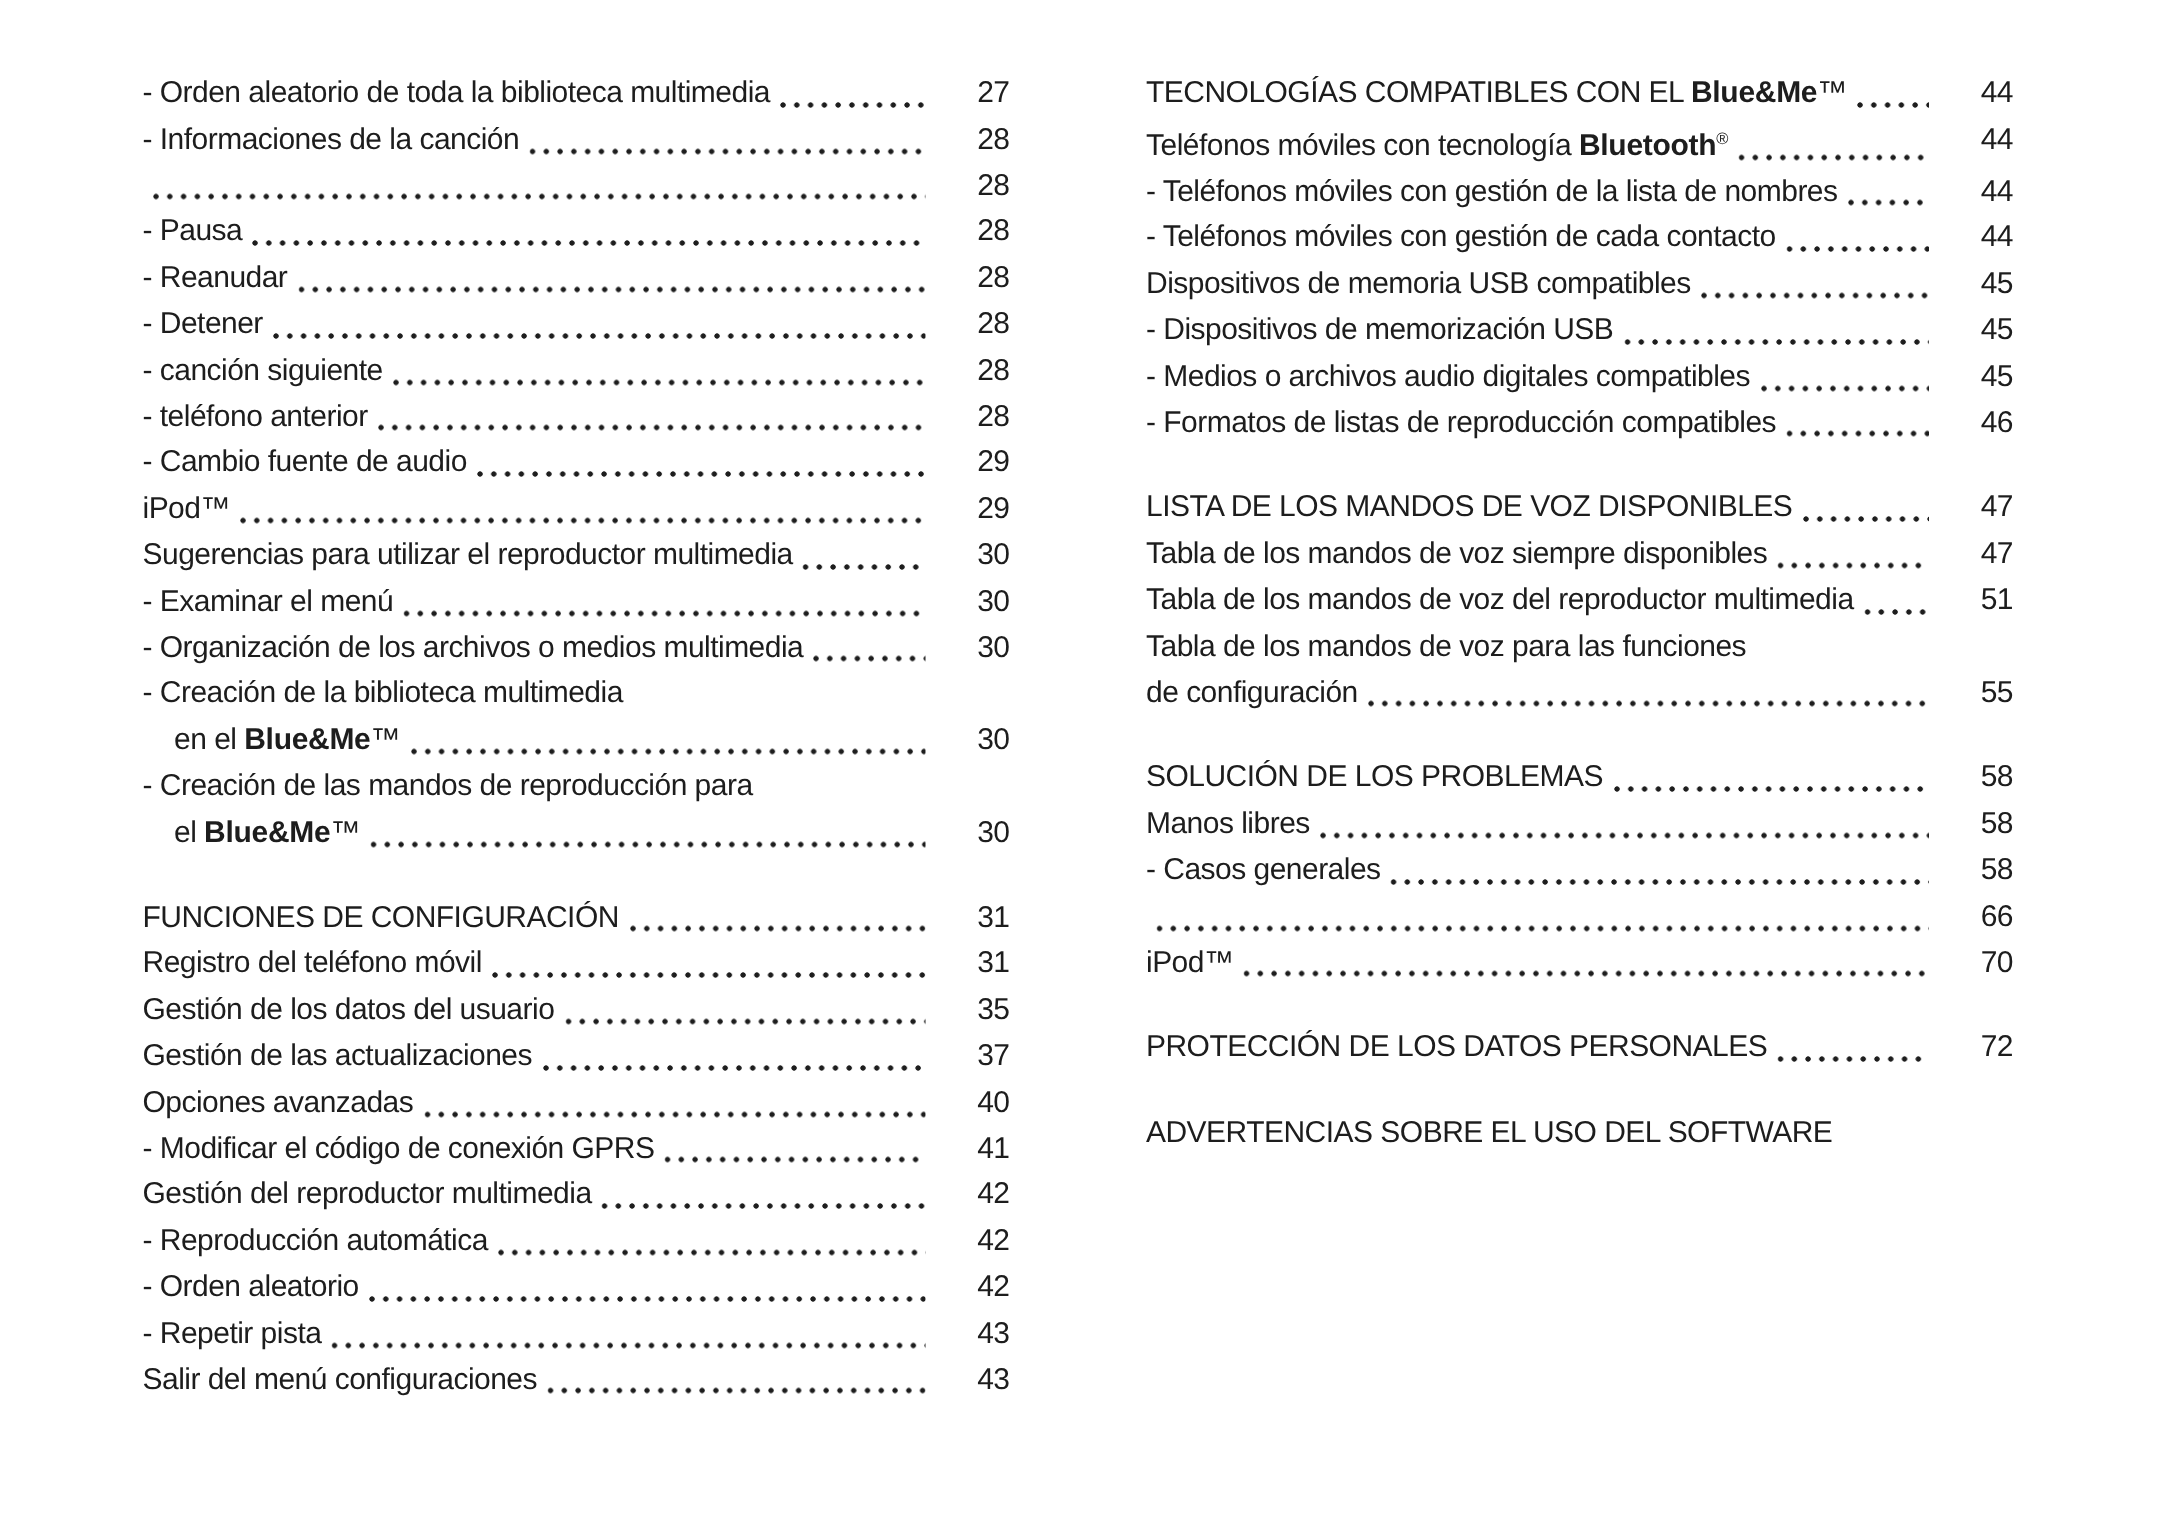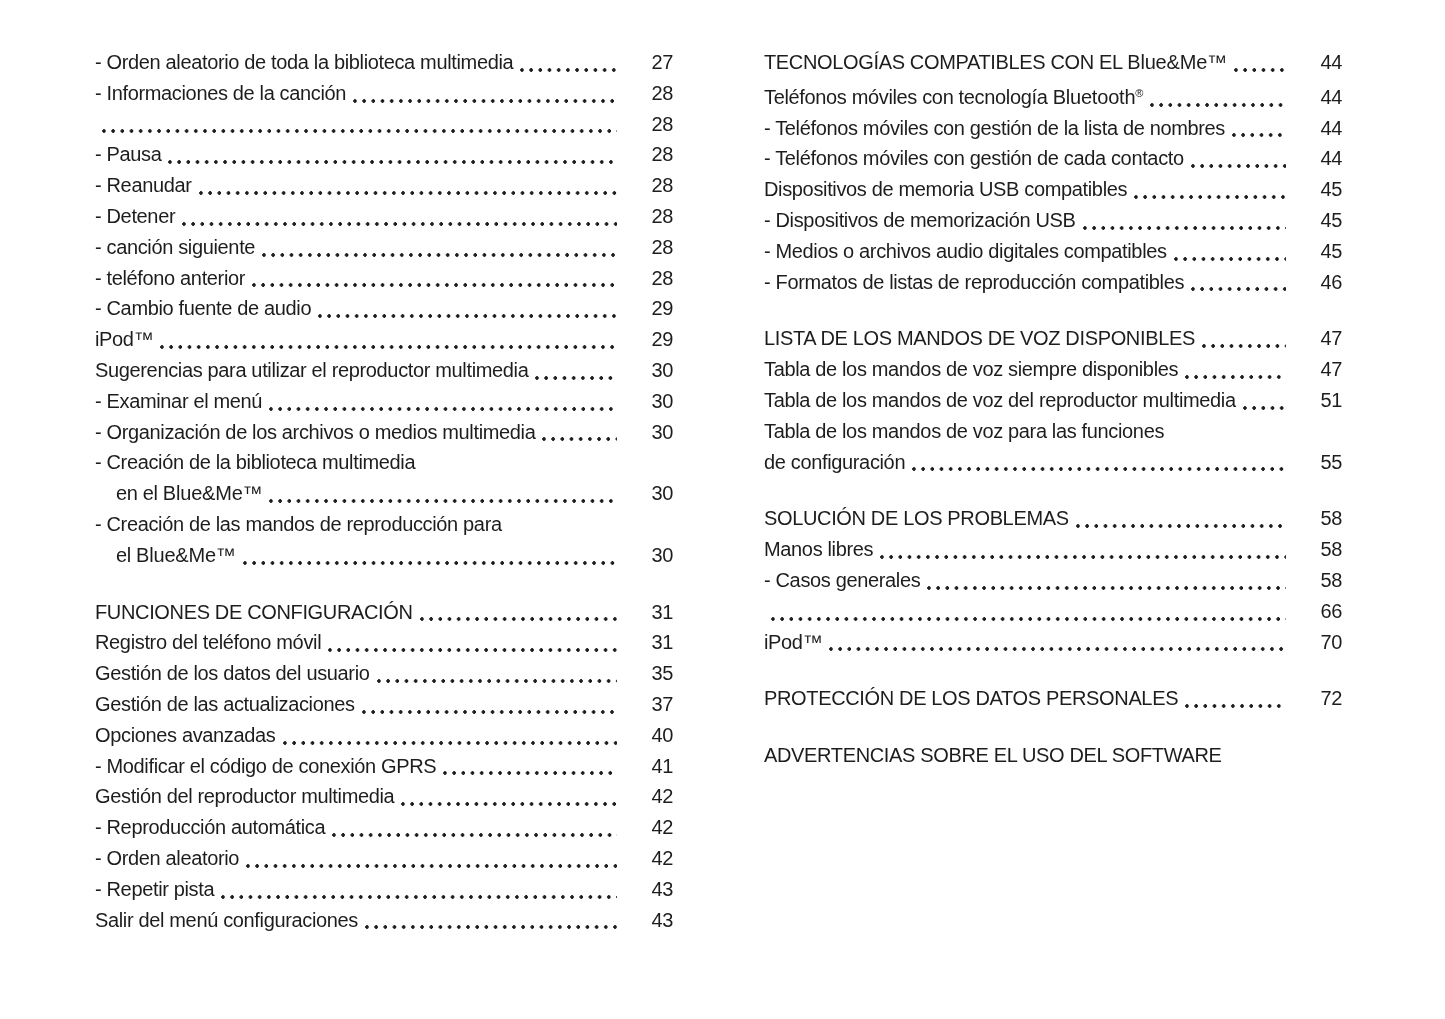--- a/index.html
+++ b/index.html
@@ -25,34 +25,34 @@
   }
   .col {
     width: 578px;
     flex: 0 0 578px;
   }
   .group + .group {
     margin-top: 26px;
   }
   .line {
     display: flex;
-    align-items: flex-end;
+    align-items: flex-start;
     font-size: 20px;
     line-height: 30.8px;
     letter-spacing: -0.35px;
     white-space: nowrap;
   }
   .line.indent {
     padding-left: 21px;
   }
   .txt {
     white-space: pre;
   }
   .b {
-    font-weight: 400;
+    font-weight: 700;
     letter-spacing: -0.2px;
   }
   .sup {
     font-size: 55%;
     vertical-align: 7px;
   }
   .leader {
     flex: 1 1 auto;
     min-width: 12px;
     align-self: flex-end;

